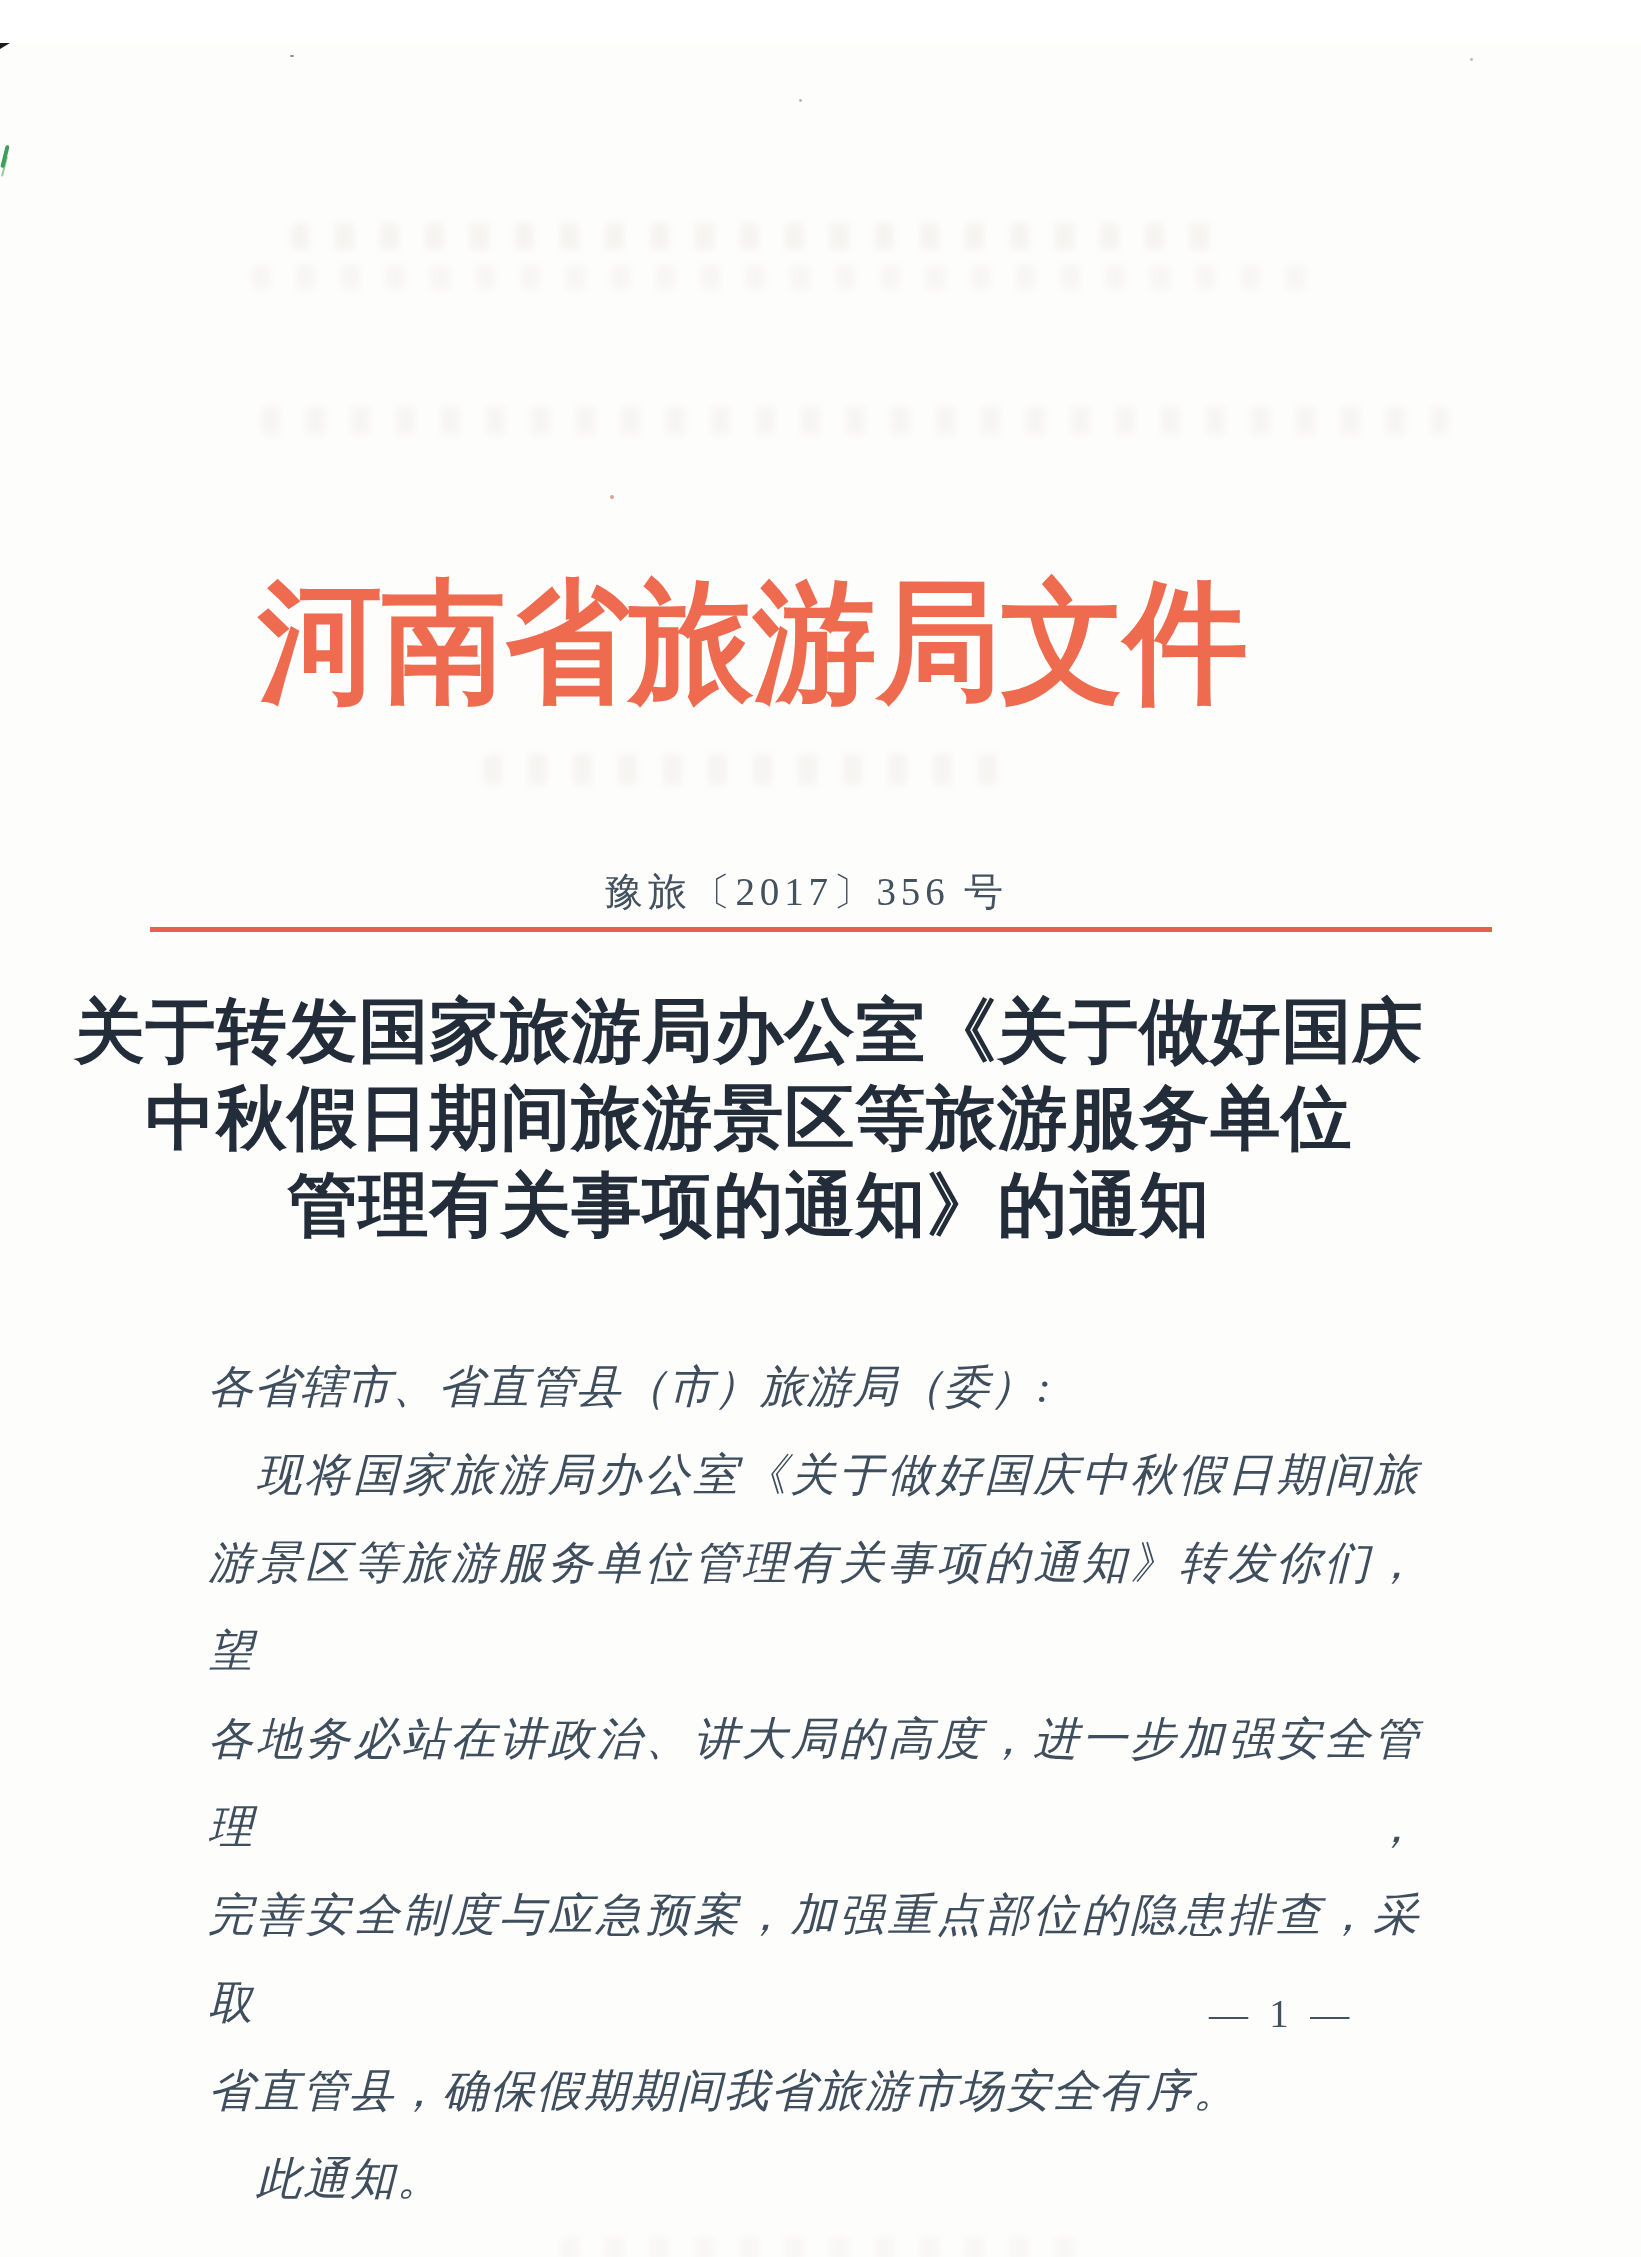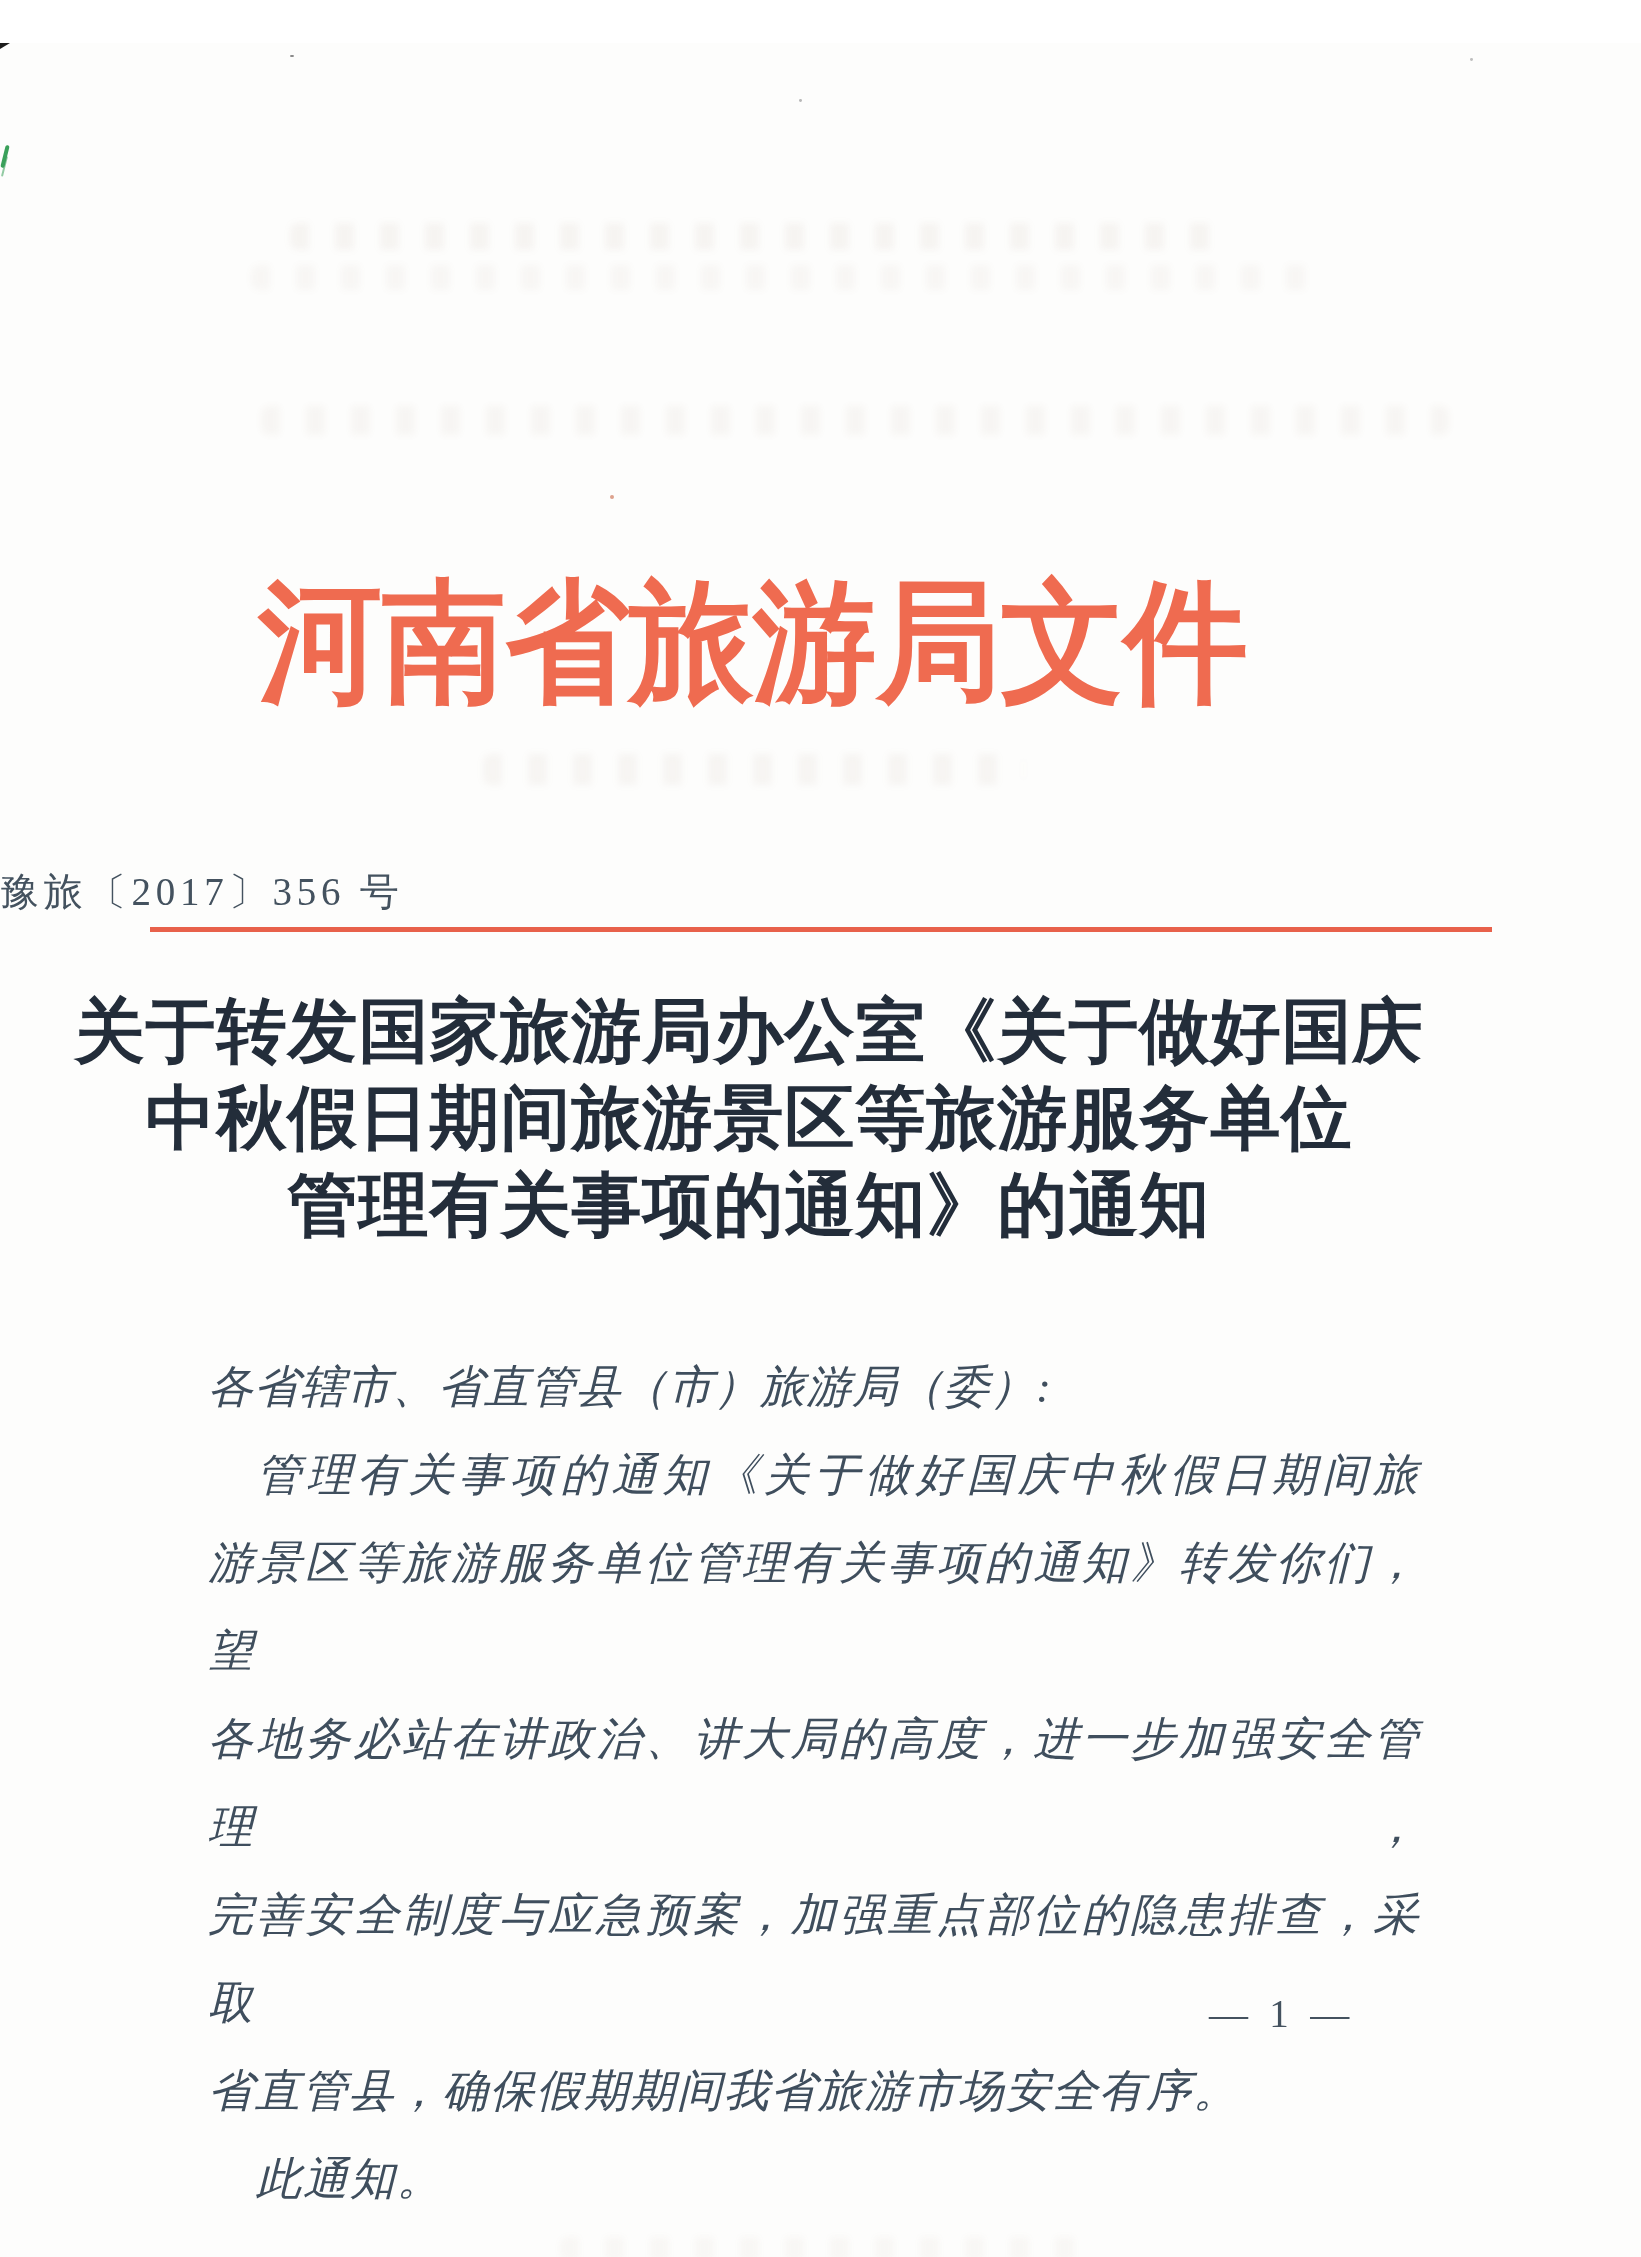--- a/index.html
+++ b/index.html
@@ -63,20 +63,21 @@
     color:var(--title-red,#ef6b50);
     transform:scaleX(.93);
     letter-spacing:0;
     white-space:nowrap;
   }
 
   .doc-number {
     position:absolute;
     left:0; top:825px;
     width:1612px;
+    text-align:center;
     font-size:39px;
     line-height:48px;
     letter-spacing:4.8px;
     color:var(--number-ink,#44525f);
   }
 
   .red-divider {
     position:absolute;
     left:150px; top:884px;
     width:1342px; height:4.8px;
@@ -150,21 +151,21 @@
   <div class="red-divider"></div>
 
   <div class="subject">
     <div class="subject-line">关于转发国家旅游局办公室《关于做好国庆</div>
     <div class="subject-line">中秋假日期间旅游景区等旅游服务单位</div>
     <div class="subject-line">管理有关事项的通知》的通知</div>
   </div>
 
   <div class="doc-body">
     <div class="body-line salutation">各省辖市、省直管县（市）旅游局（委）:</div>
-    <div class="body-line indent justify">管理有关事项的通知《关于做好国庆中秋假日期间旅</div>
+    <div class="body-line indent justify">现将国家旅游局办公室《关于做好国庆中秋假日期间旅</div>
     <div class="body-line justify">游景区等旅游服务单位管理有关事项的通知》转发你们，望</div>
     <div class="body-line justify">各地务必站在讲政治、讲大局的高度，进一步加强安全管理，</div>
     <div class="body-line justify">完善安全制度与应急预案，加强重点部位的隐患排查，采取</div>
     <div class="body-line">省直管县，确保假期期间我省旅游市场安全有序。</div>
     <div class="body-line indent">此通知。</div>
   </div>
 
   <div class="page-number">— 1 —</div>
 
 </div>

